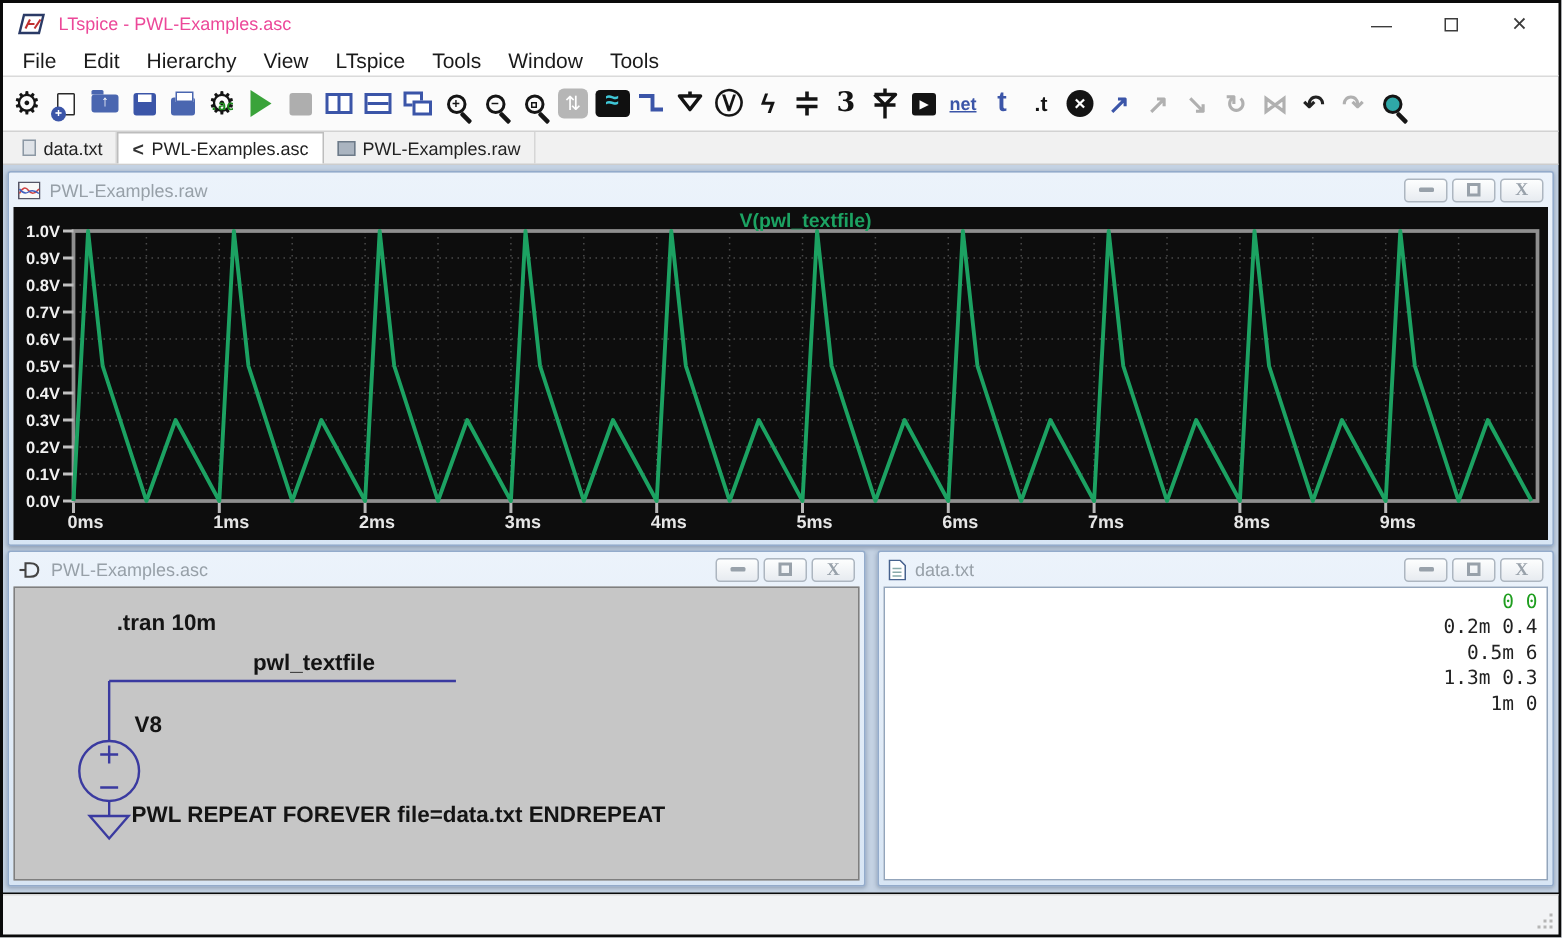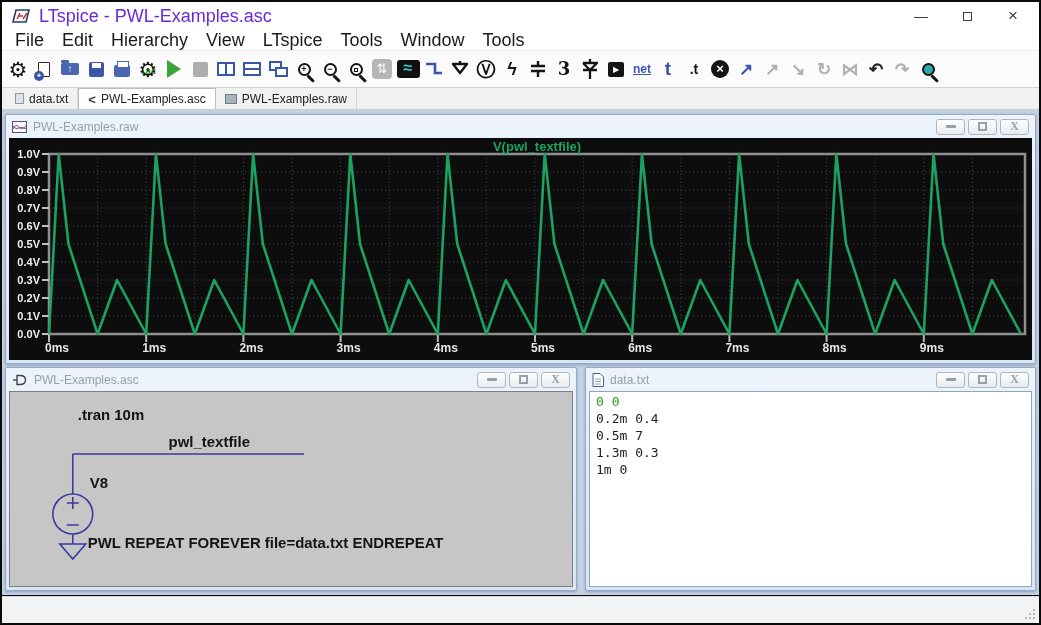--- a/index.html
+++ b/index.html
@@ -1,26 +1,26 @@
 <!DOCTYPE html>
 <html><head>
 <meta charset="utf-8">
 <style>
   html,body{margin:0;padding:0;background:#e8e8e8;}
   #app{position:relative;width:1041px;height:625px;background:#0a0a0a;font-family:"Liberation Sans",sans-serif;overflow:hidden;}
   #app *{box-sizing:border-box;}
 
   
   .titlebar-main{position:absolute;left:2px;top:2px;right:2px;height:28px;background:#fff;display:flex;align-items:center;padding:0 8px;gap:7px;}
-  .app-title{font-size:18px;color:#6d28d9;}
+  .app-title{font-size:12px;color:#ec4899;}
   .main-btns{margin-left:auto;display:flex;align-items:center;gap:26px;padding-right:8px;}
   .mainbtn{width:20px;height:20px;display:flex;align-items:center;justify-content:center;color:#3c3c3c;font-size:14px;}
   .maxbox{width:9px;height:9px;border:1.2px solid #3c3c3c;}
   .menubar{position:absolute;left:2px;top:30px;right:2px;height:21px;background:#fff;display:flex;align-items:center;padding:0 4px;border-bottom:1px solid #ececec;}
-  .mitem{font-size:18px;color:#1a1a1a;padding:0 9px;}
+  .mitem{font-size:14px;color:#1a1a1a;padding:0 9px;}
   .toolbar{position:absolute;left:2px;top:51px;right:2px;height:37px;background:#fbfbfb;border-bottom:1px solid #d2d2d2;display:flex;align-items:center;padding:0 3px;}
   .ticon{width:26px;height:30px;display:inline-flex;align-items:center;justify-content:center;position:relative;flex:0 0 auto;}
 
   
   .g20{font-size:21px;color:#141414;line-height:1;}
   .g18{font-size:19px;color:#141414;font-weight:bold;line-height:1;}
   .g18b{font-size:18px;color:#141414;font-weight:bold;line-height:1;}
   .s22{width:22px;height:22px;}
   .pageic{width:12px;height:15px;background:#fff;border:1.6px solid #2a2a2a;border-radius:1px;}
   .badge{position:absolute;left:3px;bottom:3px;width:10px;height:10px;background:#3b55a8;border-radius:50%;color:#fff;font:bold 8px/10px "Liberation Sans",sans-serif;text-align:center;}
@@ -80,21 +80,21 @@
   .plotbody svg{width:100%;height:100%;display:block;}
 
   #win-asc{left:3px;top:257px;width:572px;height:224px;}
   .schbody{position:absolute;left:3px;right:3px;top:23px;bottom:3px;background:#c6c6c6;border:1px solid #7f7f7f;}
   .schbody svg{width:100%;height:100%;display:block;}
   .schtext{font:bold 15px "Liberation Sans",sans-serif;fill:#141414;}
   .schstroke{stroke:#3a3aa0;stroke-width:1.6;fill:none;}
 
   #win-data{left:583px;top:257px;width:451px;height:224px;}
   .txtbody{position:absolute;left:3px;right:3px;top:23px;bottom:3px;background:#fff;border:1px solid #93a5bb;padding:1px 6px;font:13px "DejaVu Sans Mono",monospace;color:#222;overflow:hidden;}
-  .codeline{height:17px;line-height:17px;white-space:pre;}
+  .codeline{height:17px;line-height:17px;white-space:pre;text-align:right;}
   .codeline.first{color:#1f9e1f;}
 
   
   .statusbar{position:absolute;left:2px;bottom:2px;right:2px;height:27px;background:#f2f3f5;border-top:1px solid #d8d8d8;}
   .grip{position:absolute;right:3px;bottom:3px;width:12px;height:12px;}
   .grip i{position:absolute;width:2px;height:2px;background:#b5b5b5;box-shadow:-4px 4px #b5b5b5,-8px 8px #b5b5b5,0 4px #b5b5b5,-4px 8px #b5b5b5,0 8px #b5b5b5;right:1px;top:1px;}
 </style>
 </head>
 <body>
 
@@ -424,21 +424,21 @@
               <i class="rst"></i>
             </span>
           <span class="wbtn">
               <i class="xg">X</i>
             </span>
         </div>
       </div>
       <div class="txtbody">
           <div class="codeline first">0 0</div>
           <div class="codeline">0.2m 0.4</div>
-          <div class="codeline">0.5m 7</div>
+          <div class="codeline">0.5m 6</div>
           <div class="codeline">1.3m 0.3</div>
           <div class="codeline">1m 0</div>
         </div>
     </div>
 
   </div>
 
   <div class="statusbar">
     <span class="grip">
         <i></i>

